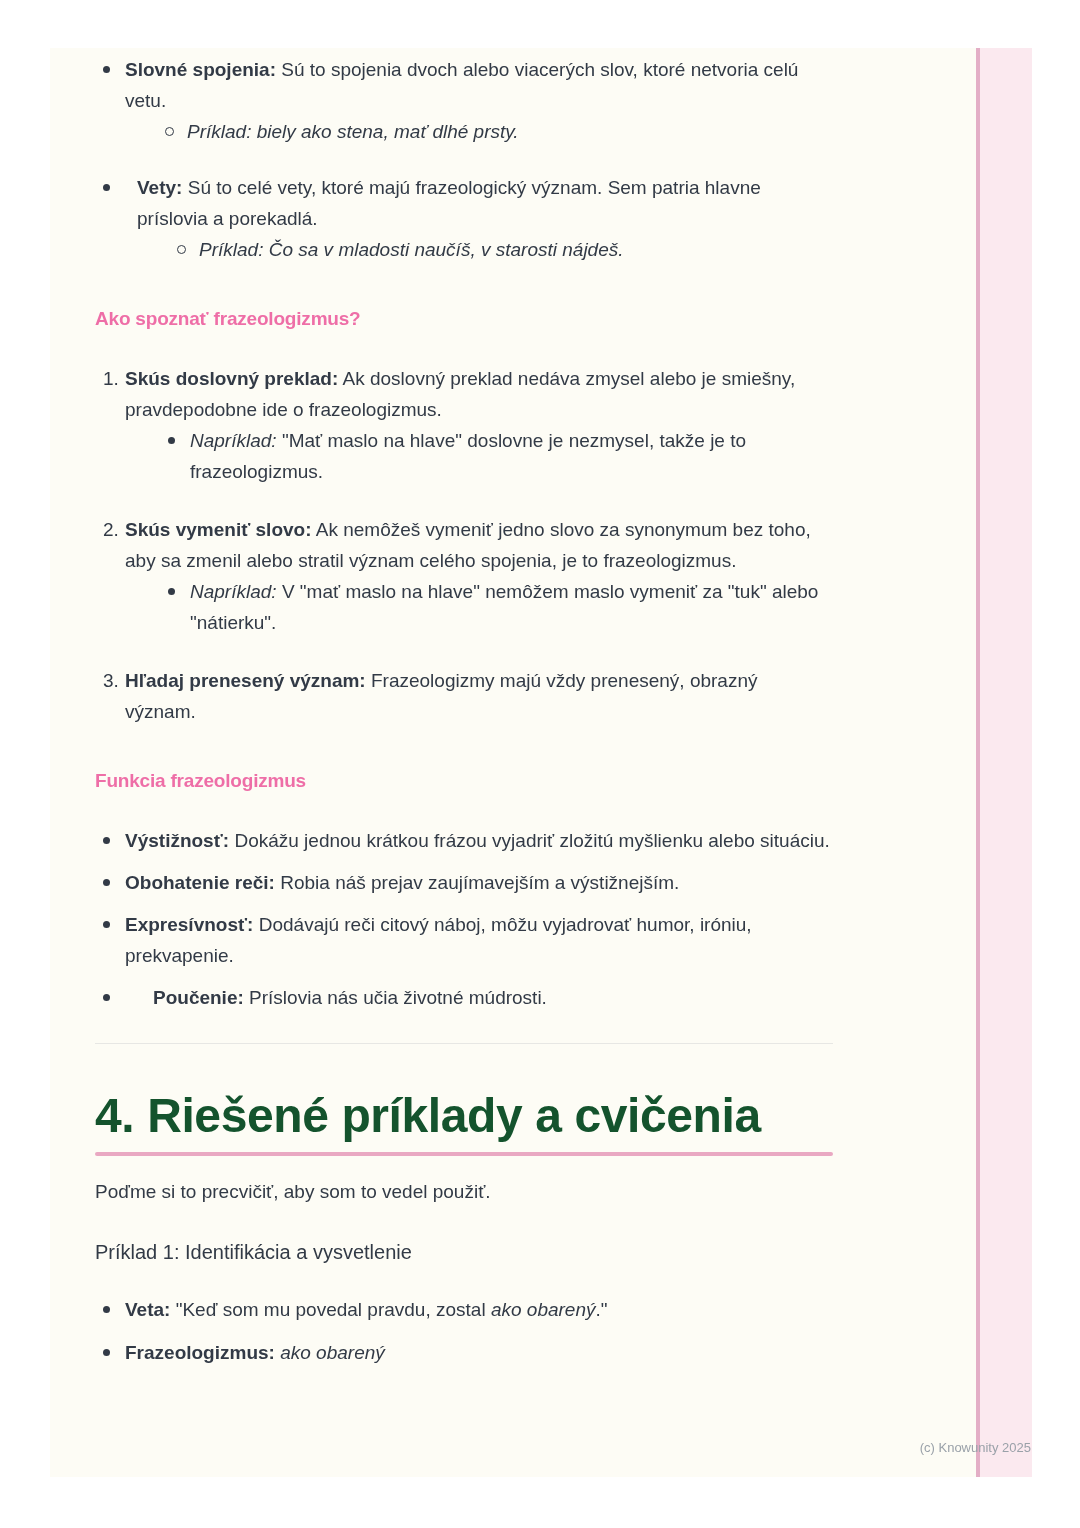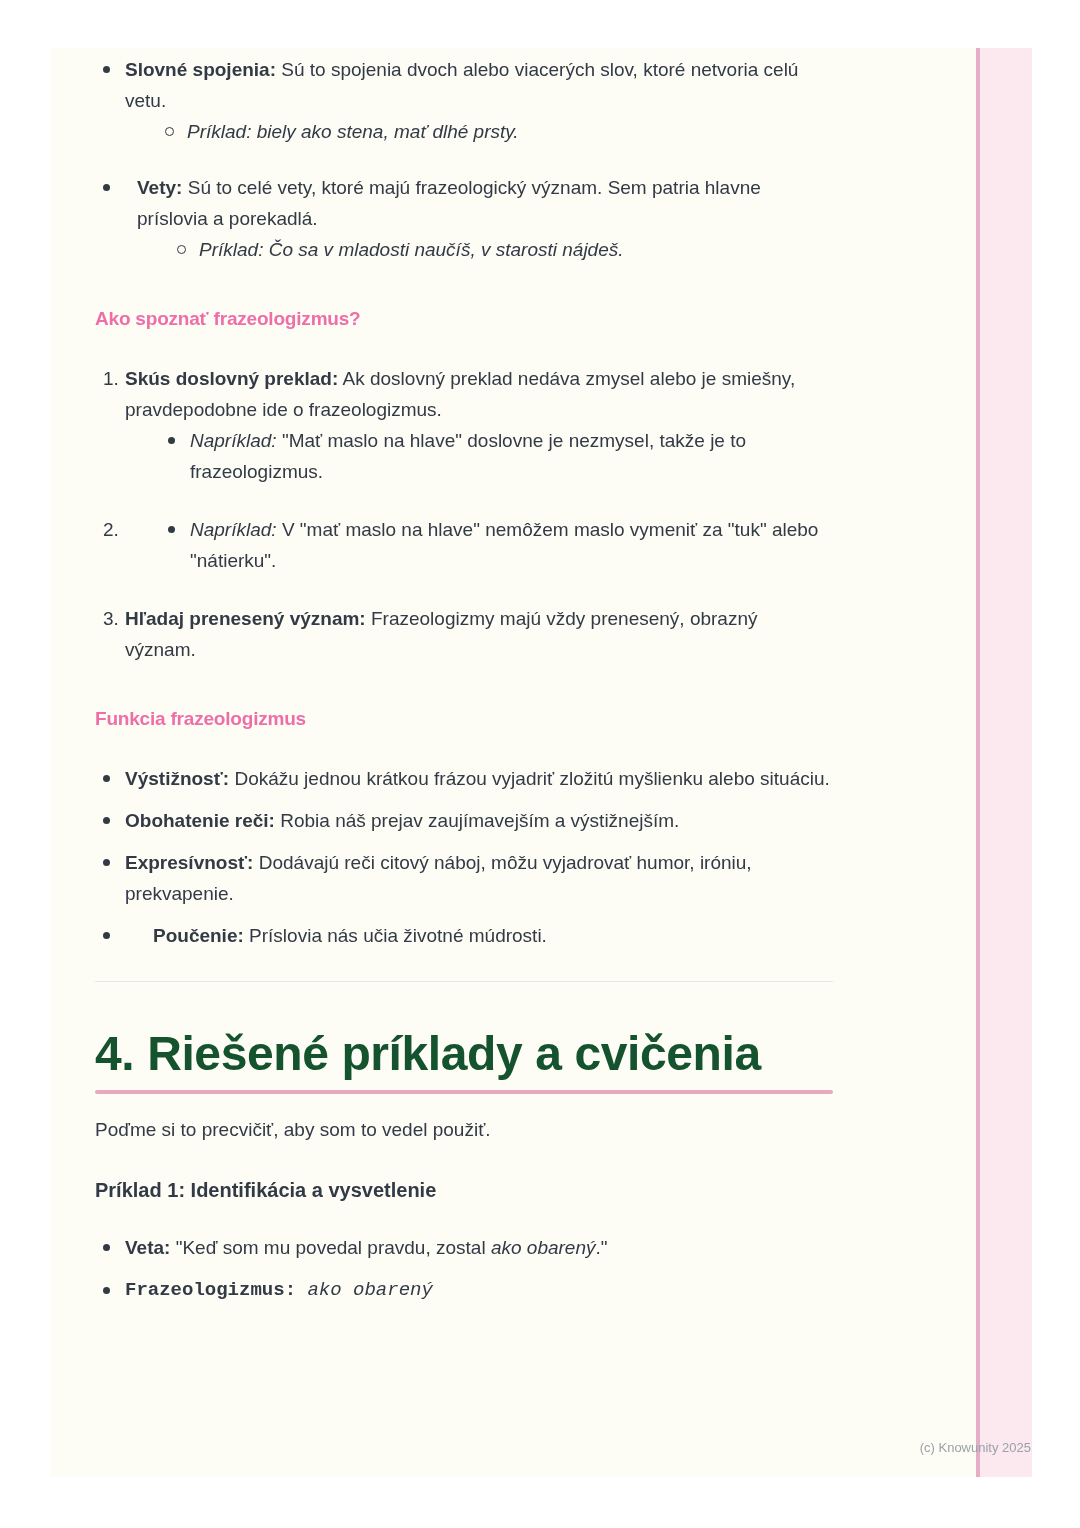--- a/index.html
+++ b/index.html
@@ -39,34 +39,34 @@
   }
   .m-num{flex:0 0 auto;width:22px;margin-left:8px;}
   .list .li{margin-bottom:25px;}
   .list .li:last-child{margin-bottom:0;gap:12px;}
   .olist .li{margin-bottom:27px;}
   .olist .li:last-child{margin-bottom:0;}
   .tight .li{margin-bottom:11px;}
   .tight .li:last-child{margin-bottom:0;gap:28px;}
   .final{margin-top:26px;}
   .final .li{margin-bottom:12px;}
-  .final .li:last-child{margin-bottom:0;font-family:Liberation Mono, monospace;}
+  .final .li:last-child{margin-bottom:0;}
   .subrow{display:flex;align-items:flex-start;}
   h2{
     font-size:19px;line-height:36px;font-weight:700;color:#ee6ea7;
     margin:36px 0 26px 0;letter-spacing:-0.2px;
   }
   h1{
     font-size:48px;line-height:48px;font-weight:700;color:#14532d;
     margin:48px 0 0 0;letter-spacing:-0.4px;
   }
   .divider{height:1px;background:#e7e7e4;margin:30px 0 0 0;}
   .h1-rule{height:4px;background:#e9a8c2;margin-top:12px;border-radius:2px;}
   .lead{margin:20px 0 0 0;}
-  .ex-title{margin:30px 0 0 0;font-weight:700;font-size:20px;}
+  .ex-title{margin:30px 0 0 0;font-weight:400;font-size:20px;}
   .footer{
     position:absolute;right:1px;top:1392px;z-index:3;
     font-size:13px;line-height:16px;color:#9aa1a9;
   }
 </style>
 </head>
 <body>
 
 <div class="page">
   <div class="band"></div>
@@ -105,20 +105,21 @@
           <div><strong>Skús doslovný preklad:</strong> <span>Ak doslovný preklad nedáva zmysel alebo je smiešny, pravdepodobne ide o frazeologizmus.</span></div>
           <div class="subrow">
             <span class="m-disc2"></span>
             <div class="li-body"><em>Napríklad:</em> <span>"Mať maslo na hlave" doslovne je nezmysel, takže je to frazeologizmus.</span></div>
           </div>
         </div>
       </div>
       <div class="li">
         <span class="m-num">2.</span>
         <div class="li-body">
+          <div><strong>Skús vymeniť slovo:</strong> <span>Ak nemôžeš vymeniť jedno slovo za synonymum bez toho, aby sa zmenil alebo stratil význam celého spojenia, je to frazeologizmus.</span></div>
           <div class="subrow">
             <span class="m-disc2"></span>
             <div class="li-body"><em>Napríklad:</em> <span>V "mať maslo na hlave" nemôžem maslo vymeniť za "tuk" alebo "nátierku".</span></div>
           </div>
         </div>
       </div>
       <div class="li">
         <span class="m-num">3.</span>
         <div class="li-body">
           <div><strong>Hľadaj prenesený význam:</strong> <span>Frazeologizmy majú vždy prenesený, obrazný význam.</span></div>

